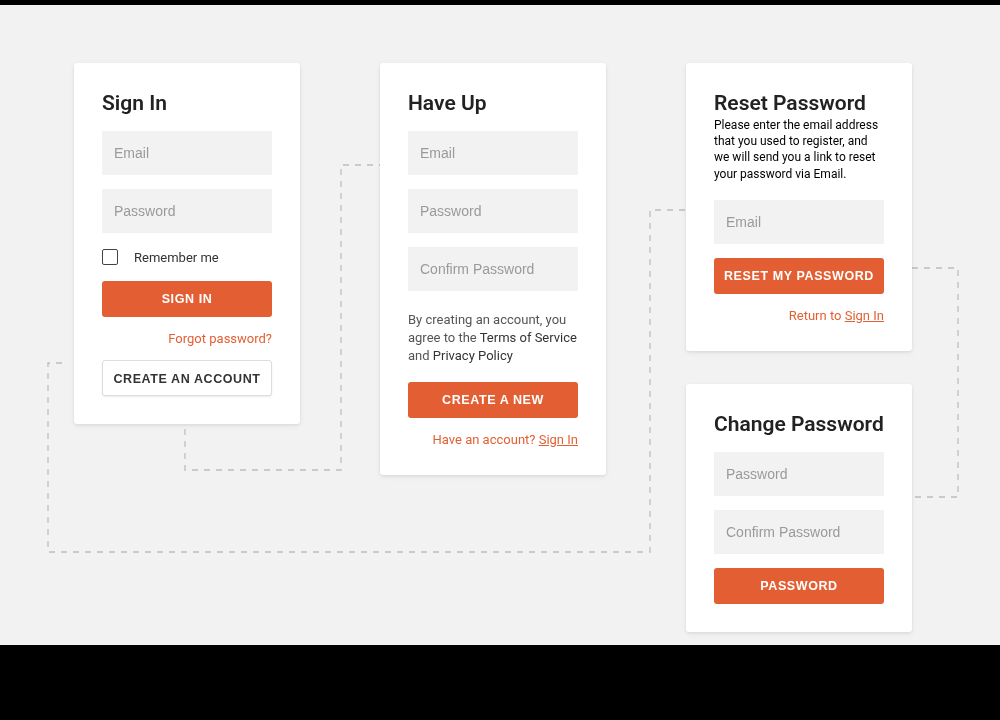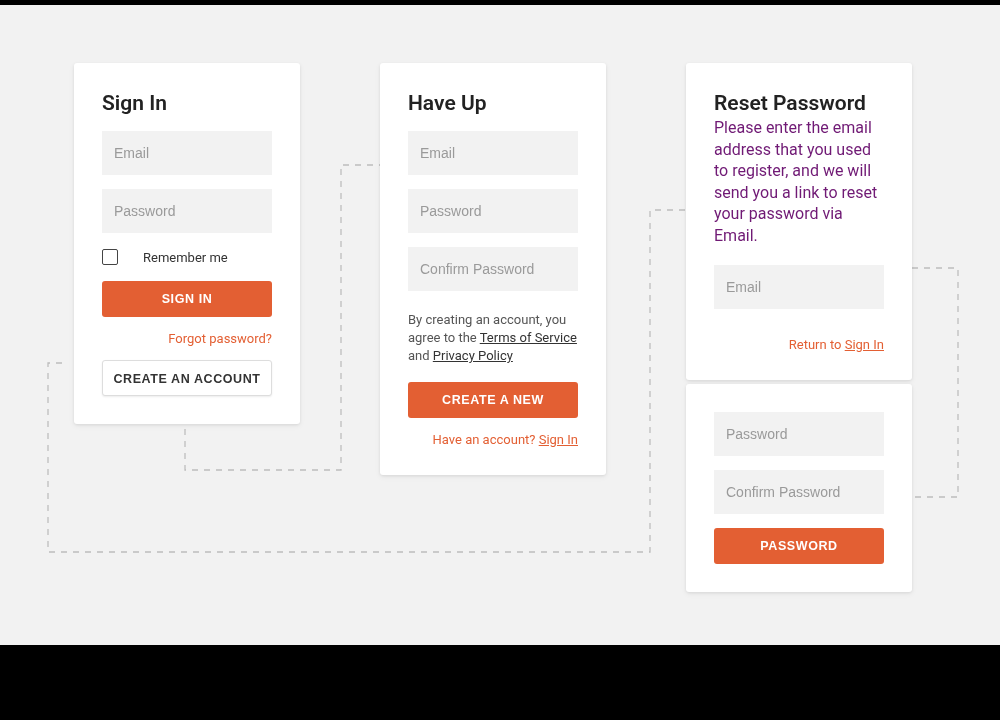--- a/index.html
+++ b/index.html
@@ -27,43 +27,43 @@
   .card-reset  { left: 686px; top: 58px; width: 226px; }
   .card-change { left: 686px; top: 379px; width: 226px; }
 
   h2.title {
     font-size: 21px;
     font-weight: 600;
     color: #222;
     margin-bottom: 16px;
   }
   .subtext {
-    font-size: 16px;
+    font-size: 12px;
     line-height: 1.35;
-    color: #701a75;
+    color: #000000;
     margin-top: -8px;
     margin-bottom: 18px;
   }
 
   .field {
     width: 100%;
     height: 44px;
     background: #f2f2f2;
     border: none;
     padding: 0 12px;
     font-size: 14px;
     color: #333;
     margin-bottom: 14px;
   }
   .field::placeholder { color: #9a9a9a; }
 
   .row-check {
     display: flex;
     align-items: center;
-    gap: 25px;
+    gap: 16px;
     margin: 2px 0 16px 0;
     font-size: 13px;
     color: #333;
   }
   .checkbox {
     width: 16px; height: 16px;
     border: 1.5px solid #444;
     border-radius: 2px;
     display: inline-block;
     background: #fff;
@@ -94,21 +94,21 @@
   }
 
   .link-line, .note {
     font-size: 13px;
     text-align: right;
     margin-top: 14px;
     color: #555;
   }
   .link-line.orange, .link { color: #e35f33; }
   .link { text-decoration: underline; cursor: pointer; }
-  .ul { text-decoration: underline; color: #333; cursor: pointer; }
+  .ul { color: #333; cursor: pointer; }
 
   
   svg.connectors {
     position: absolute;
     left: 0; top: 0;
     width: 1000px; height: 715px;
     pointer-events: none;
   }
   svg.connectors path {
     fill: none;
@@ -155,24 +155,26 @@
     <button class="btn btn-primary" style="margin-top:16px">CREATE A NEW ACCOUNT</button>
     <div class="link-line">
       <span style="color:#e35f33">Have an account? </span><span class="link">Sign In</span>
     </div>
   </div>
 
   <div class="card card-reset">
     <h2 class="title" style="margin-bottom:10px">Reset Password</h2>
     <p class="subtext">Please enter the email address that you used to register, and we will send you a link to reset your password via Email.</p>
     <input class="field" placeholder="Email" style="">
+    <button class="btn btn-primary">RESET MY PASSWORD</button>
     <div class="link-line">
       <span style="color:#e35f33">Return to </span><span class="link">Sign In</span>
     </div>
   </div>
 
   <div class="card card-change">
+    <h2 class="title">Change Password</h2>
     <input class="field" type="password" placeholder="Password" style="">
     <input class="field" type="password" placeholder="Confirm Password" style="">
     <button class="btn btn-primary">PASSWORD</button>
   </div>
 
 </div>
 
 </body></html>

